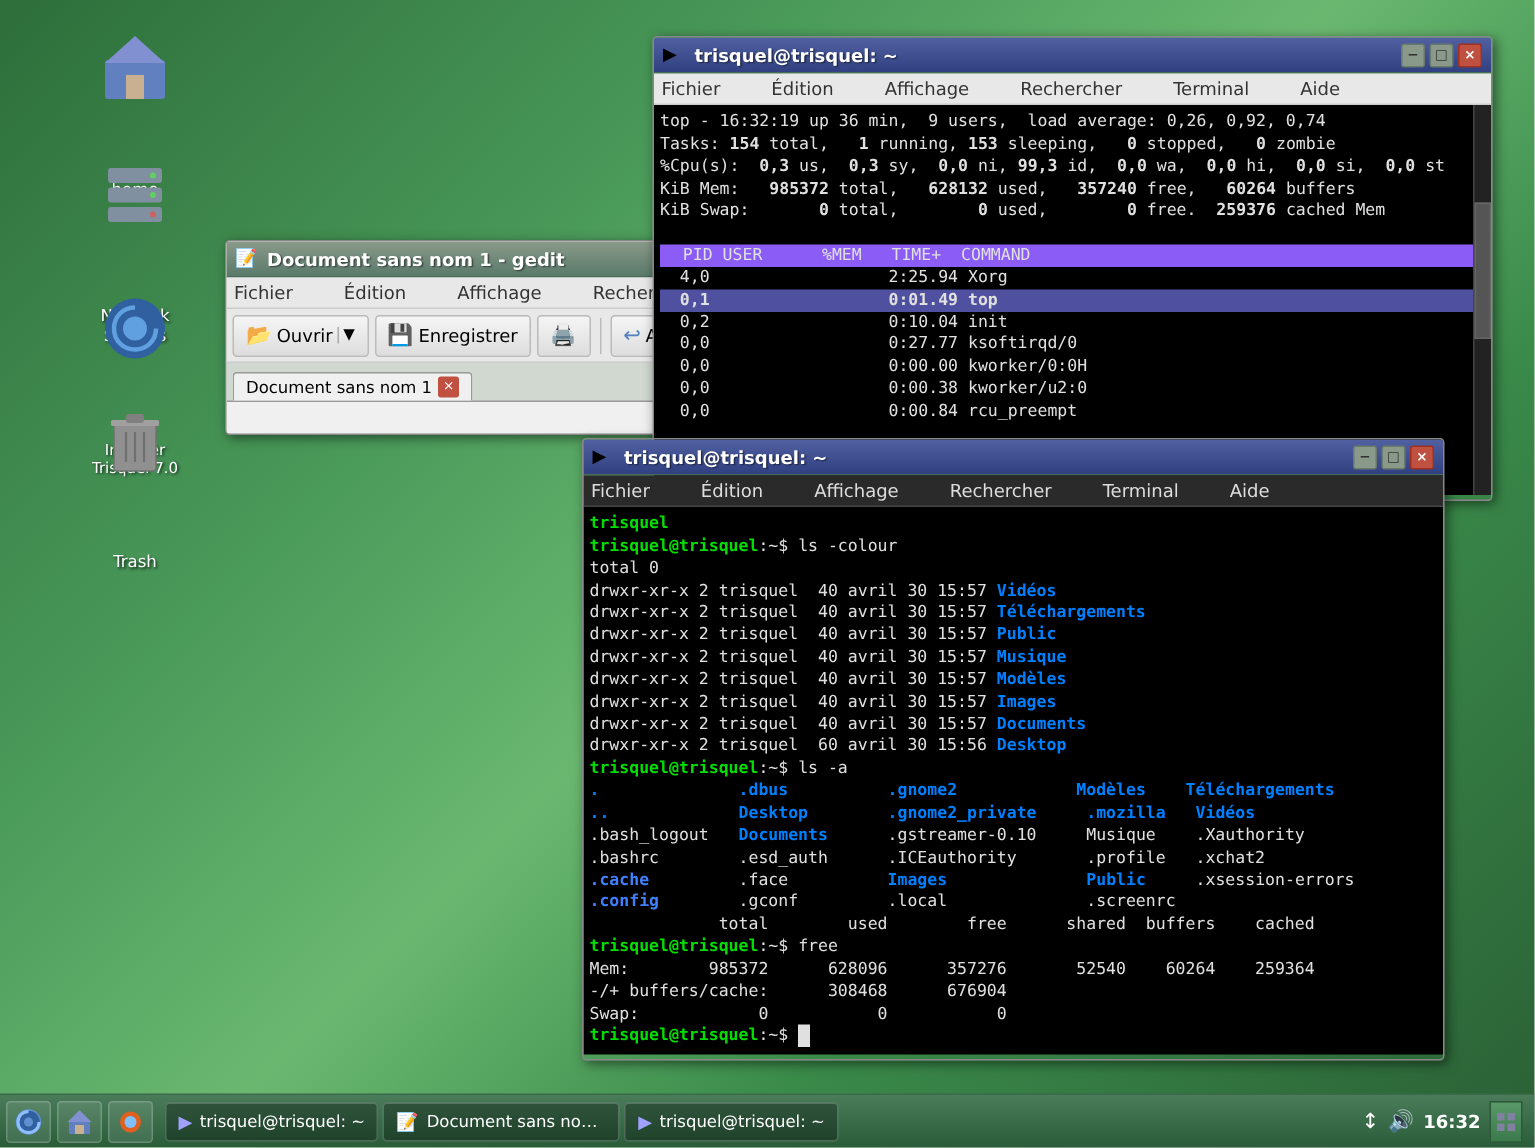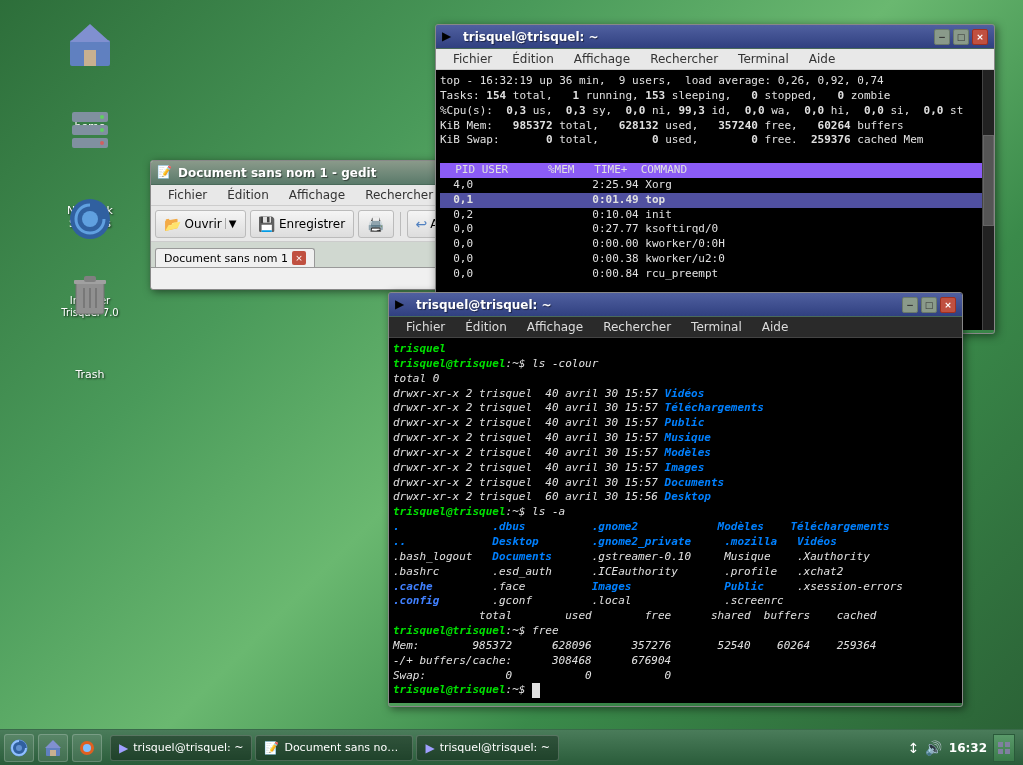--- a/index.html
+++ b/index.html
@@ -162,23 +162,23 @@
       font-size: 9px;
       cursor: pointer;
       font-weight: bold;
     }
     .win-min { background: #8a9a8a; border: 1px solid #6a7a6a; color: #333; }
     .win-max { background: #8a9a8a; border: 1px solid #6a7a6a; color: #333; }
     .win-close { background: #c05040; border: 1px solid #a03020; color: white; }
 
     .window-menubar {
       background: #e8e8e8;
-      padding: 2px 14px;
-      display: flex;
-      gap: 14px;
+      padding: 2px 2px;
+      display: flex;
+      gap: 28px;
       border-bottom: 1px solid #ccc;
     }
     .window-menubar span {
       font-size: 12px;
       color: #333;
       cursor: pointer;
       padding: 1px 3px;
     }
 
     
@@ -275,21 +275,20 @@
     
     #bottom-terminal {
       top: 292px;
       left: 388px;
       width: 575px;
       height: 415px;
       z-index: 60;
     }
     #bottom-terminal .terminal-window {
       height: calc(100% - 48px);
-      font-style: italic;
     }
     .ls-bold-blue { color: #0080ff; font-weight: bold; }
 
     
     .term-titlebar {
       background: linear-gradient(to bottom, #5060a0 0%, #304080 100%);
       border-bottom: 1px solid #2030601;
     }
   </style>
 </head>

